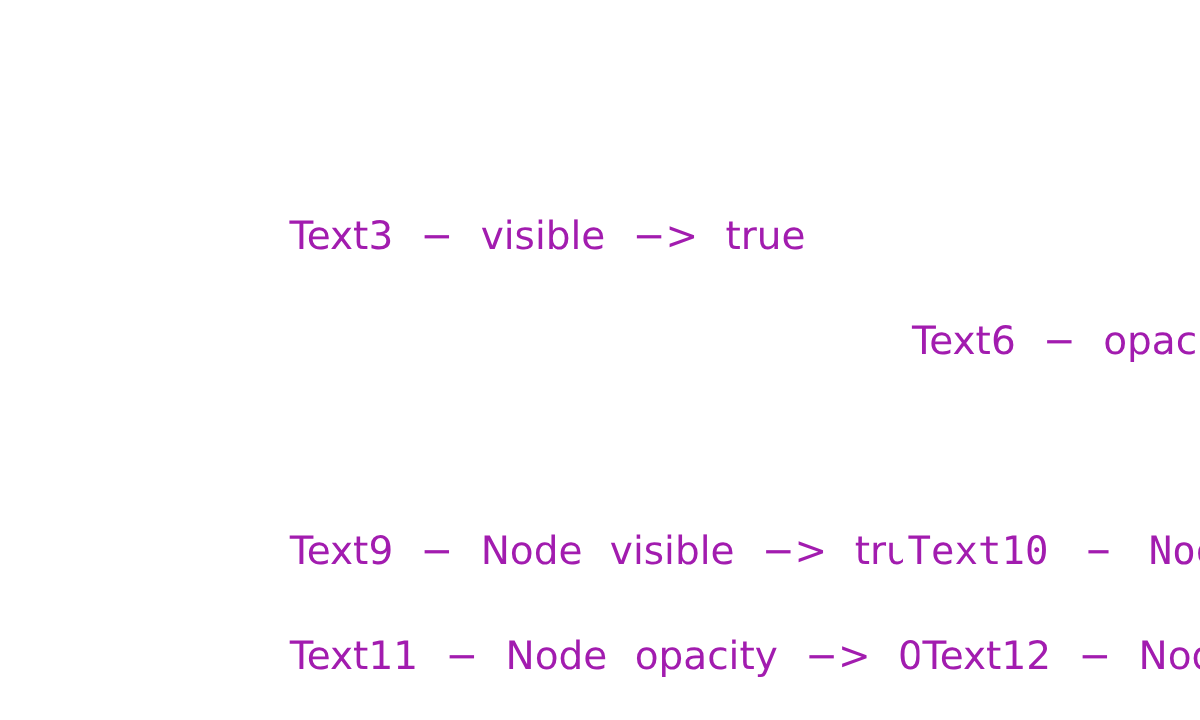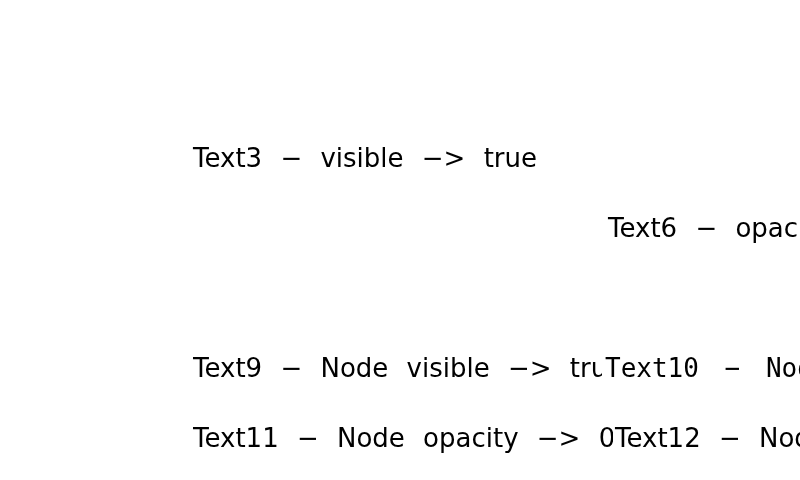--- a/index.html
+++ b/index.html
@@ -11,21 +11,21 @@
     height: 480px;
     overflow: hidden;
     position: relative;
     background: #ffffff;
     font-family: "DejaVu Sans", sans-serif;
   }
   .lbl {
     position: absolute;
     font-size: 26px;
     line-height: 30px;
-    color: #000000;
+    color: #a21caf;
     white-space: nowrap;
     word-spacing: 10px;
     letter-spacing: 0;
   }
   .clip {
     overflow: hidden;
   }
   .mono {
     font-family: "DejaVu Sans Mono", monospace;
   }

